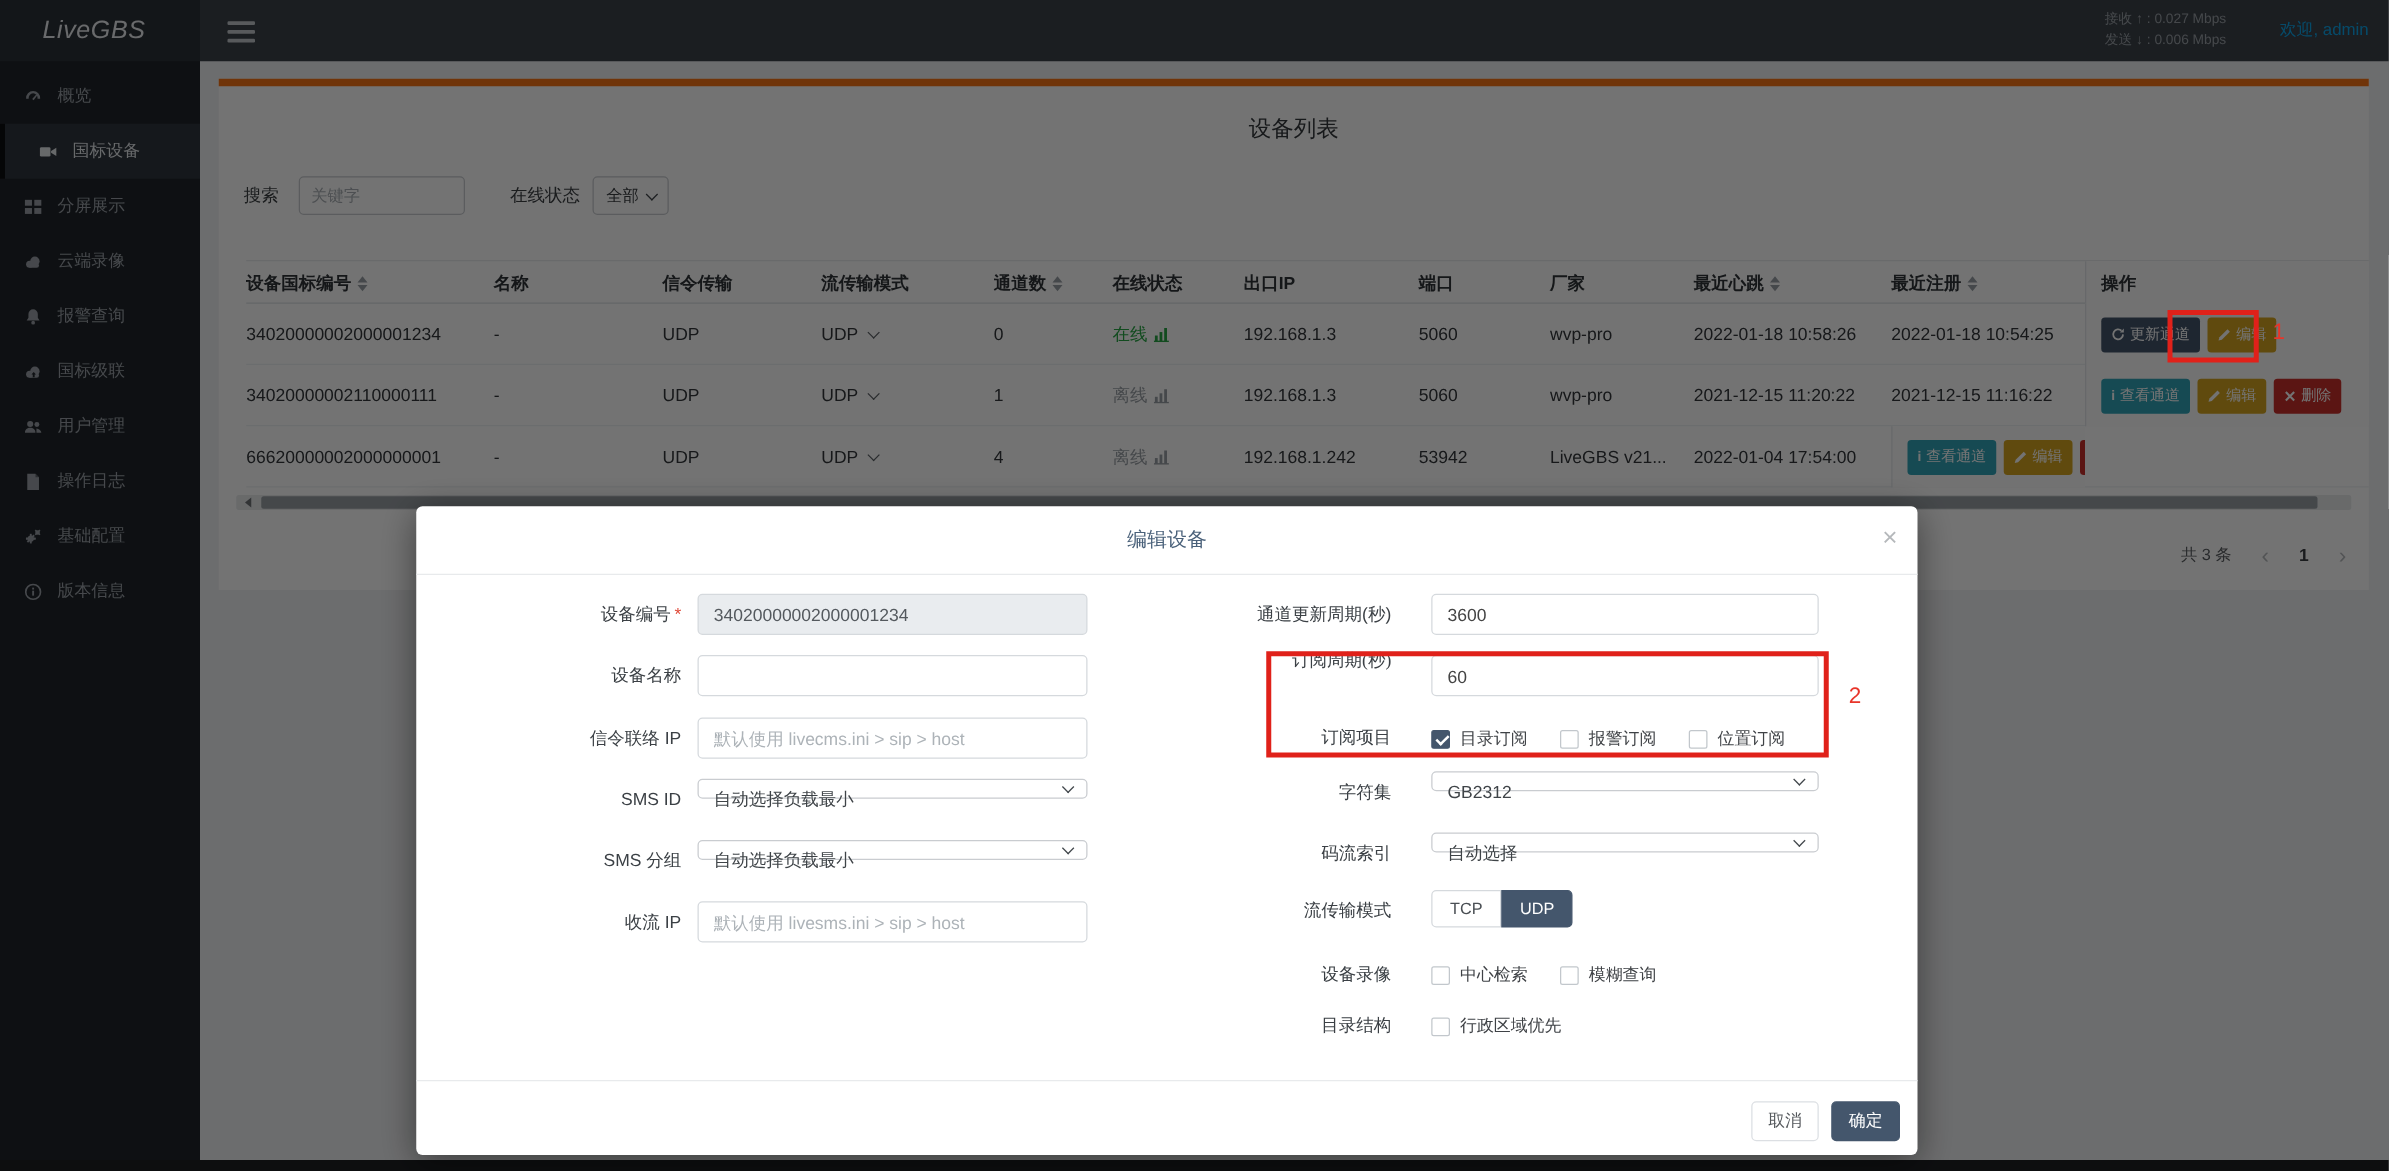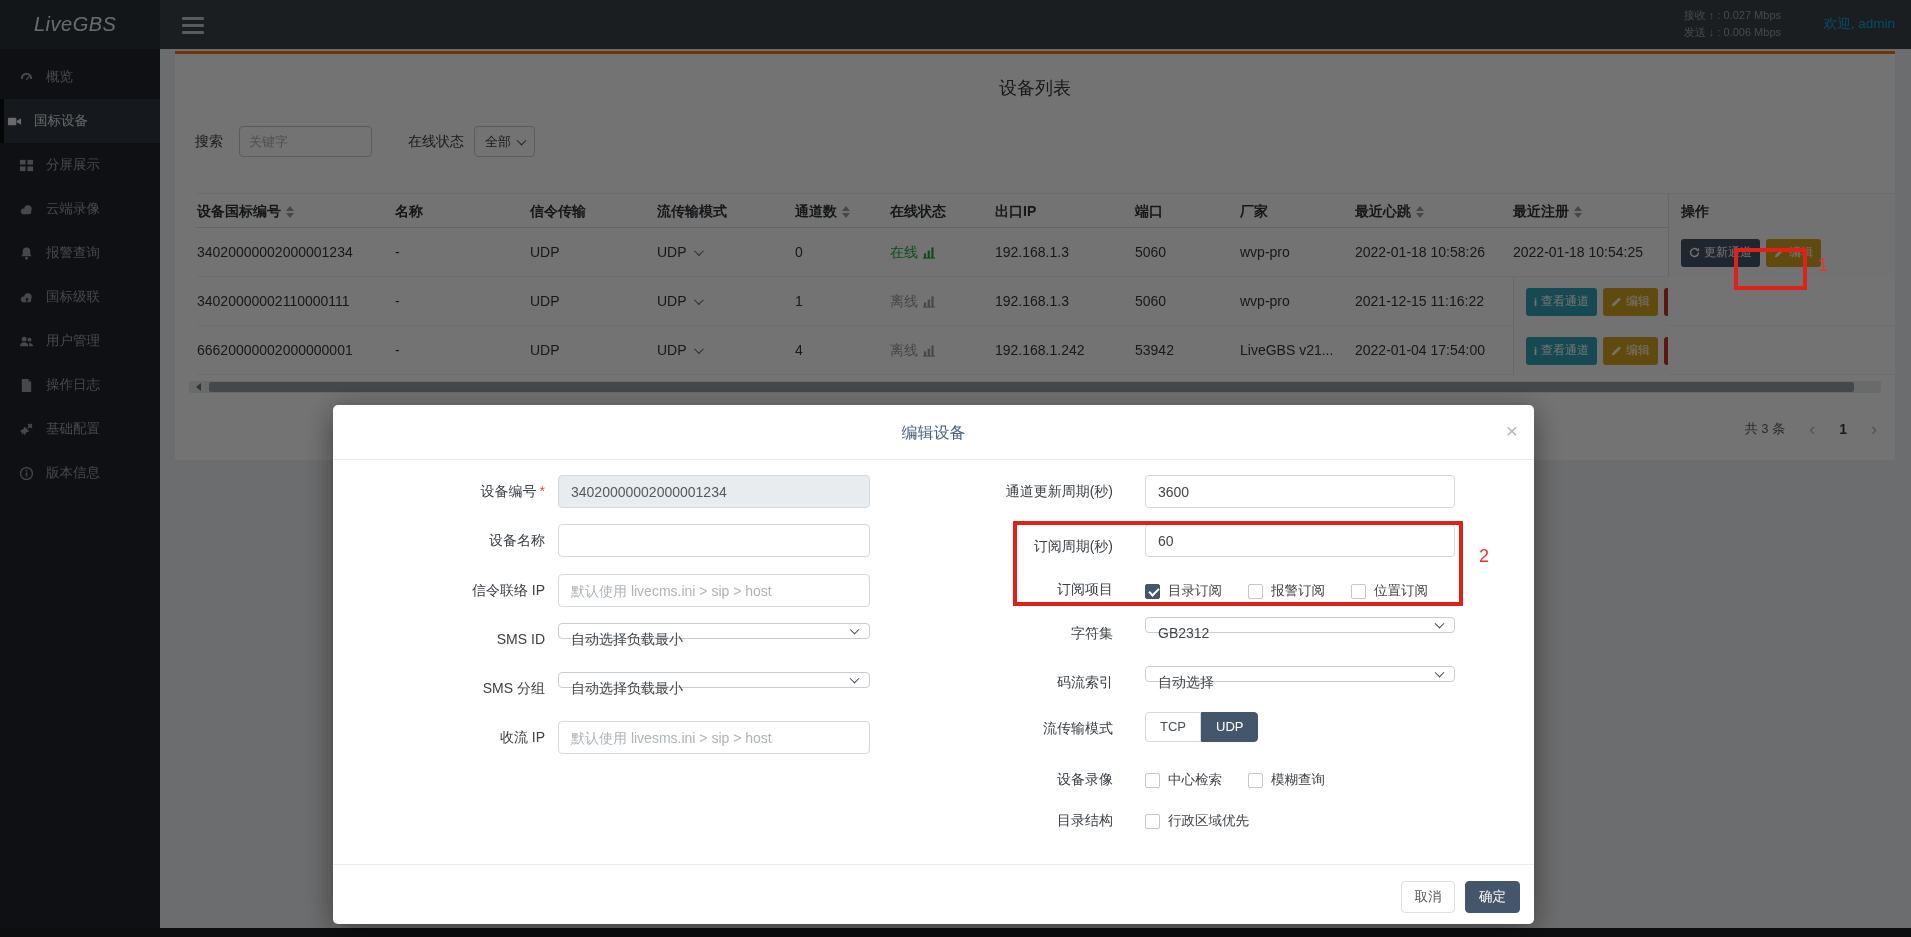--- a/index.html
+++ b/index.html
@@ -5,32 +5,32 @@
   * { margin:0; padding:0; box-sizing:border-box; }
   html,body { width:1911px; height:937px; overflow:hidden; font-family:"Liberation Sans","DejaVu Sans",sans-serif; background:#f0f1f3; }
   body { position:relative; }
 
   
   .sidebar { position:absolute; left:0; top:0; width:160px; height:937px; background:#20252b; z-index:10; }
   .logo { height:49px; background:#2c3138; color:#e9ecef; font-size:20px; line-height:49px; padding-left:34px; letter-spacing:.5px;font-style:italic; }
   .nav { padding-top:6px; }
   .nav-item { height:44px; display:flex; align-items:center; padding-left:18px; color:#9ba1a8; font-size:13.5px; cursor:pointer; }
   .nav-item .ic { width:16px; height:16px; margin-right:12px; display:inline-flex; align-items:center; justify-content:center; }
-  .nav-item.active { background:#30363e; color:#e4e8ec; border-left:4px solid #0c0e11; padding-left:2px; }
+  .nav-item.active { background:#30363e; color:#e4e8ec; border-left:4px solid #0c0e11; padding-left:26px; }
 
   
   .topbar { position:absolute; left:160px; top:0; width:1751px; height:49px; background:#3c434b; z-index:10; }
   .hamburger { position:absolute; left:22px; top:13px; width:22px; height:22px; cursor:pointer; }
   .hamburger i { display:block; height:3px; background:#c3c8cd; margin:4px 0; border-radius:1px; }
   .traffic { position:absolute; right:130px; top:7px; text-align:right; font-size:11px; color:#9aa0a6; line-height:17px; }
   .welcome { position:absolute; right:16px; top:15px; font-size:13.5px; color:#0ea5e9; }
 
   
   .main { position:absolute; left:160px; top:49px; width:1751px; height:880px; background:#f0f1f3; }
-  .card { position:absolute; left:15px; top:2px; width:1720px; height:409px; background:#ffffff; border-top:3px solid #f97316; }
+  .card { position:absolute; left:15px; top:14px; width:1720px; height:409px; background:#ffffff; border-top:6px solid #f97316; }
   .page-title { text-align:center; font-size:18px; color:#34383c; padding-top:22px; }
   .filters { position:absolute; left:0; top:72px; width:100%; height:32px; }
   .f-label { position:absolute; font-size:14px; color:#3c4044; line-height:31px; }
   .search-label { left:20px; }
   .search-input { position:absolute; left:64px; top:0; width:133px; height:31px; border:1px solid #c9ccd0; border-radius:4px; padding:0 9px; font-size:13px; color:#333; font-family:inherit; }
   .search-input::placeholder { color:#aab0b5; }
   .status-label { left:233px; }
   .fake-select { position:absolute; border:1px solid #c9ccd0; border-radius:4px; background:#fff; font-size:13px; color:#3c4044; cursor:pointer; }
   .status-select { left:299px; top:0; width:61px; height:31px; line-height:29px; padding-left:10px; }
   .chev { position:absolute; right:9px; top:50%; width:7px; height:7px; border-right:1.8px solid #41464b; border-bottom:1.8px solid #41464b; transform:translateY(-70%) rotate(45deg); }
@@ -369,20 +369,21 @@
                 <rect x="1" y="8" width="2.4" height="5"></rect>
                 <rect x="5" y="5" width="2.4" height="8"></rect>
                 <rect x="9" y="1.5" width="2.4" height="11.5"></rect>
                 <rect x="0" y="12.4" width="13" height="1.2"></rect>
               </svg>
             </span>
           </div>
         <div class="cell">192.168.1.3</div>
         <div class="cell">5060</div>
         <div class="cell">wvp-pro</div>
+        <div class="cell">2021-12-15 11:20:22</div>
         <div class="cell">2021-12-15 11:16:22</div>
         <div class="cell ops">
           <button class="btn btn-info">
               <i class="bi">i</i>
               <span>查看通道</span>
             </button>
           <button class="btn btn-warn">
               <span>
                 <svg width="11" height="11" viewBox="0 0 14 14" fill="#fff">
                   <path d="M1 13.2 2 10l8.2-8.2 2.4 2.4L4.4 12.4z"></path>
@@ -490,21 +491,21 @@
 
   <div class="m-label" style="left:42px; top:267px; width:170px;">SMS 分组</div>
   <div class="fake-select m-select" style="left:225px; top:267px; width:312px;"><span>自动选择负载最小</span><span class="chev"></span></div>
 
   <div class="m-label" style="left:42px; top:316px; width:170px;">收流 IP</div>
   <input class="m-input" style="left: 225px; top: 316px; width: 312px;" placeholder="默认使用 livesms.ini &gt; sip &gt; host">
 
   <div class="m-label" style="left:580px; top:70px; width:200px;">通道更新周期(秒)</div>
   <input class="m-input" style="left: 812px; top: 70px; width: 310px;" value="3600">
 
-  <div class="m-label" style="left:580px; top:125px; width:200px;">订阅周期(秒)</div>
+  <div class="m-label" style="left:580px; top:108px; width:200px;font-family:Liberation Serif, serif;">订阅周期(秒)</div>
   <input class="m-input" style="left: 812px; top: 119px; width: 310px;" value="60">
 
   <div class="m-label" style="left:580px; top:168px; width:200px;">订阅项目</div>
   <div class="cbrow" style="left:812px; top:177px;">
     <span class="cb checked"></span>
       <span class="cb-label">目录订阅</span>
     <span class="cb"></span>
       <span class="cb-label">报警订阅</span>
     <span class="cb"></span>
       <span class="cb-label">位置订阅</span>

